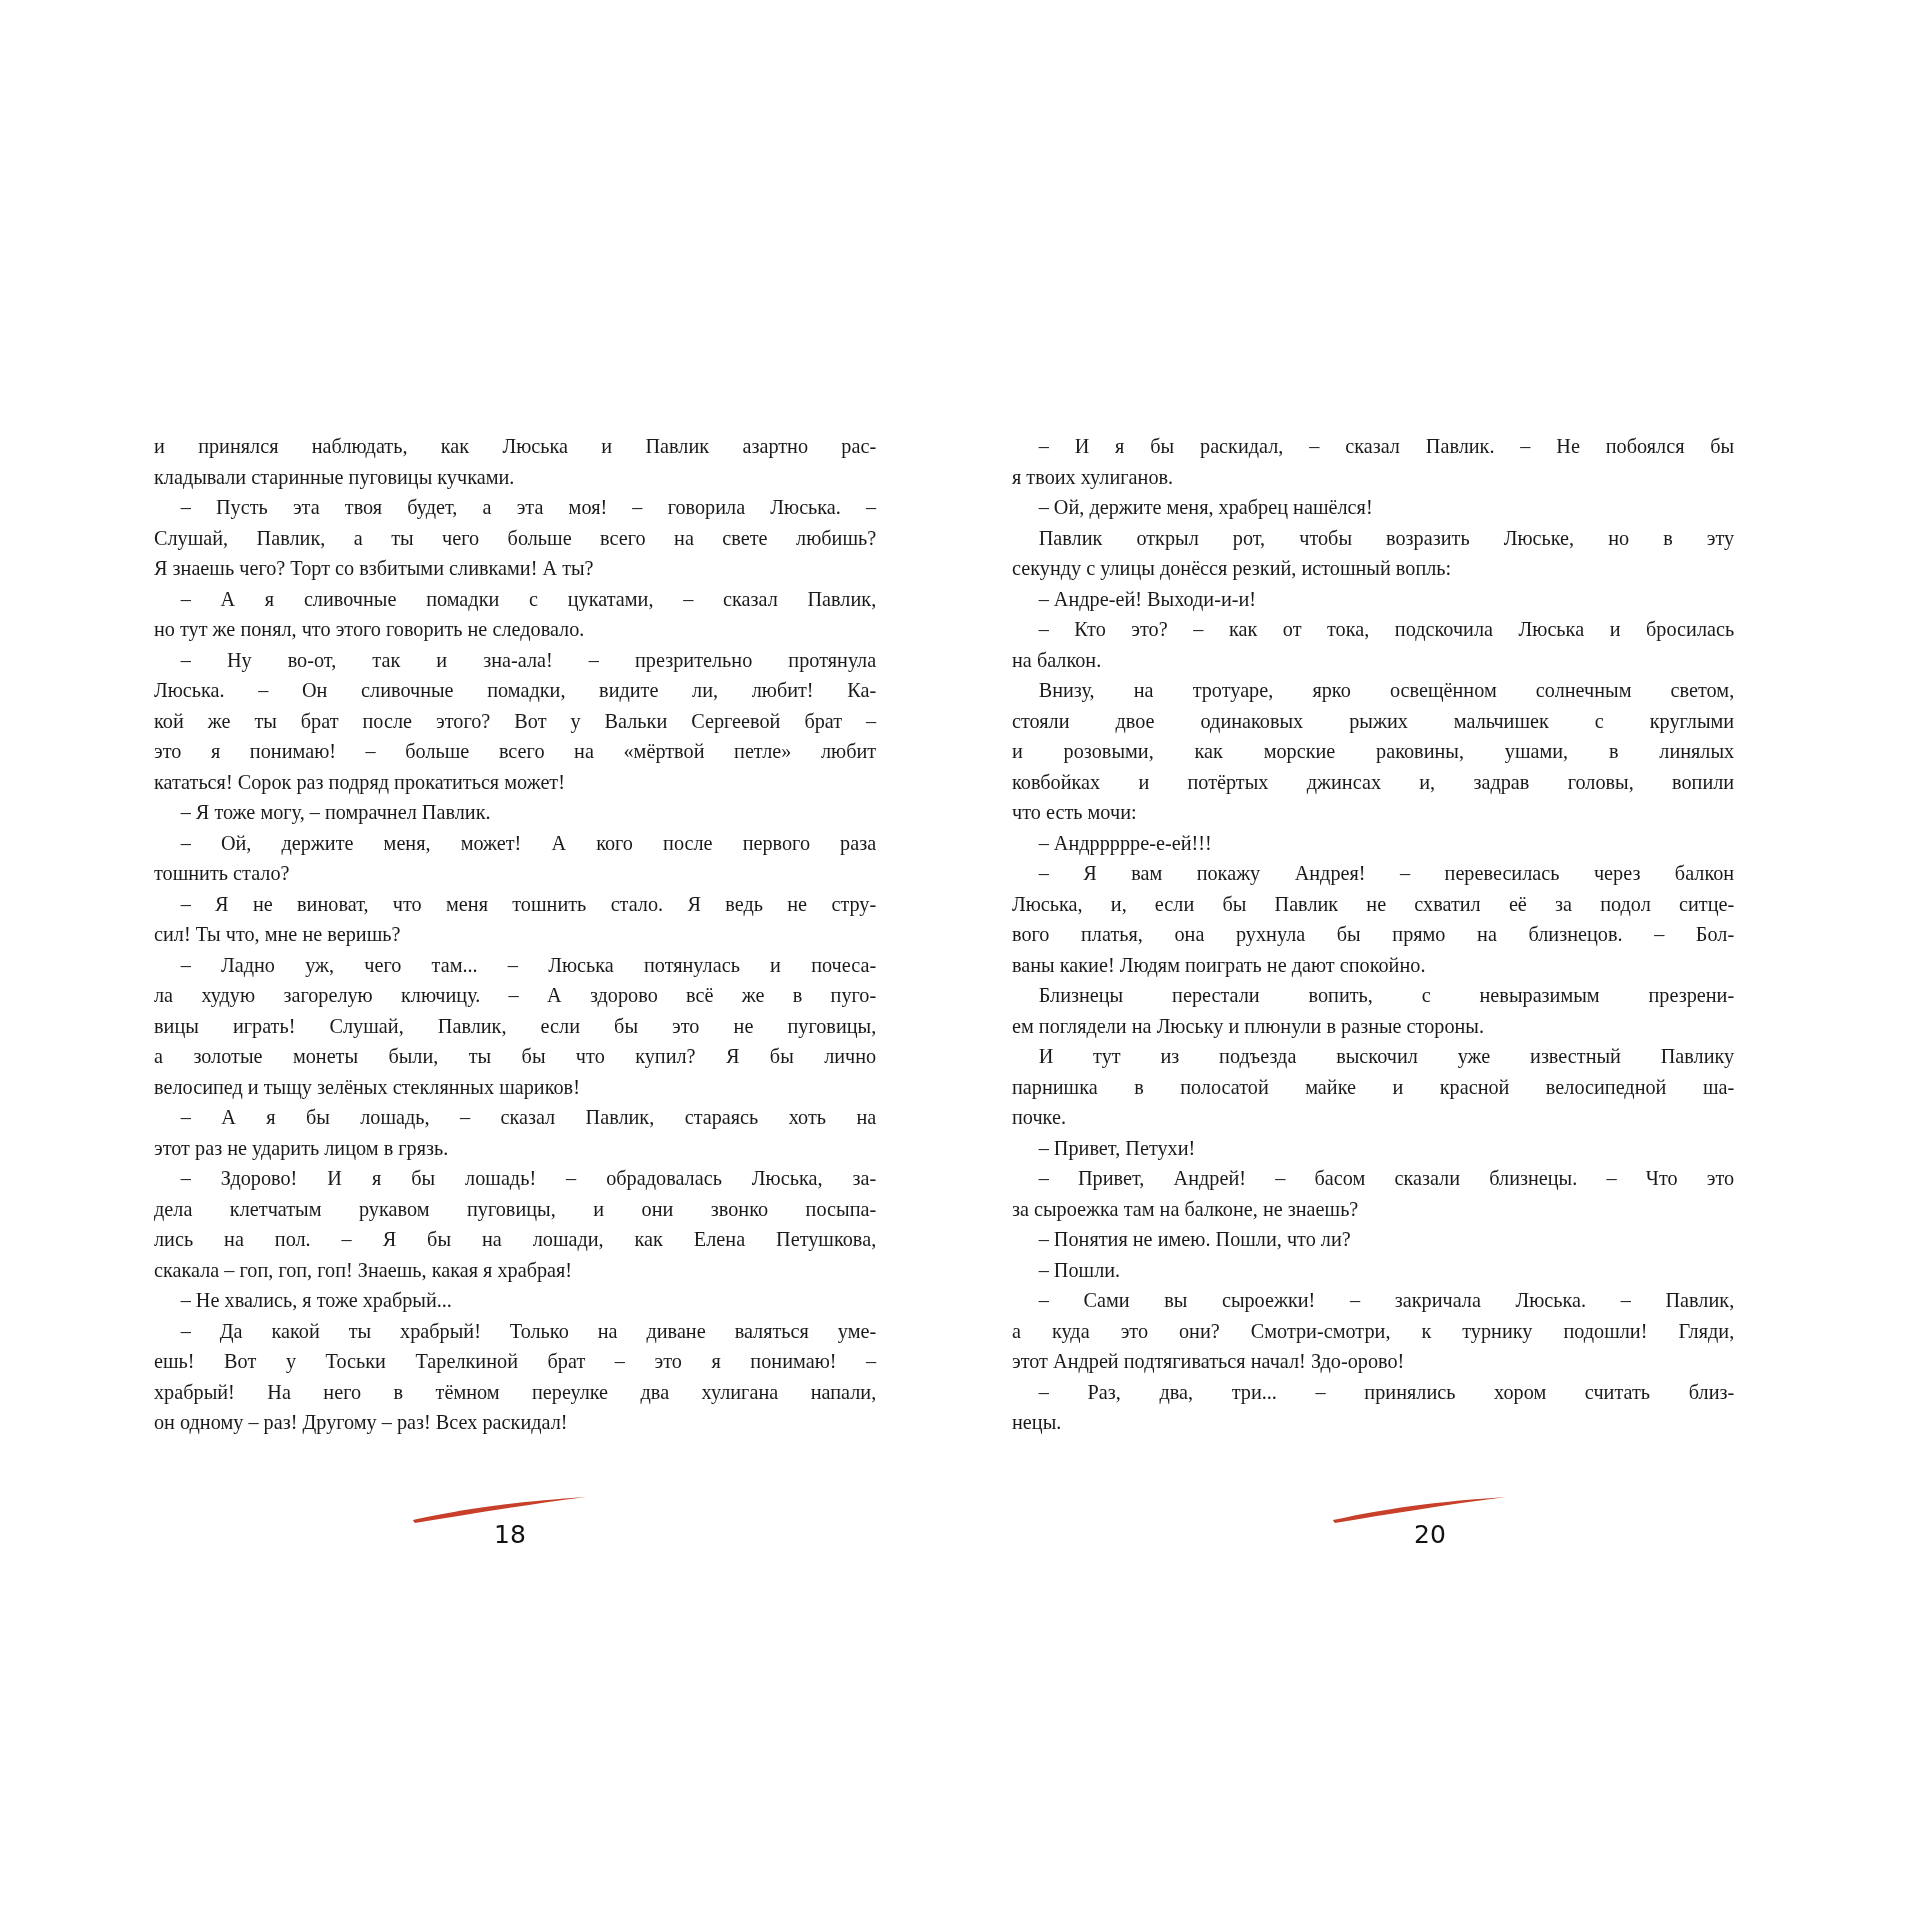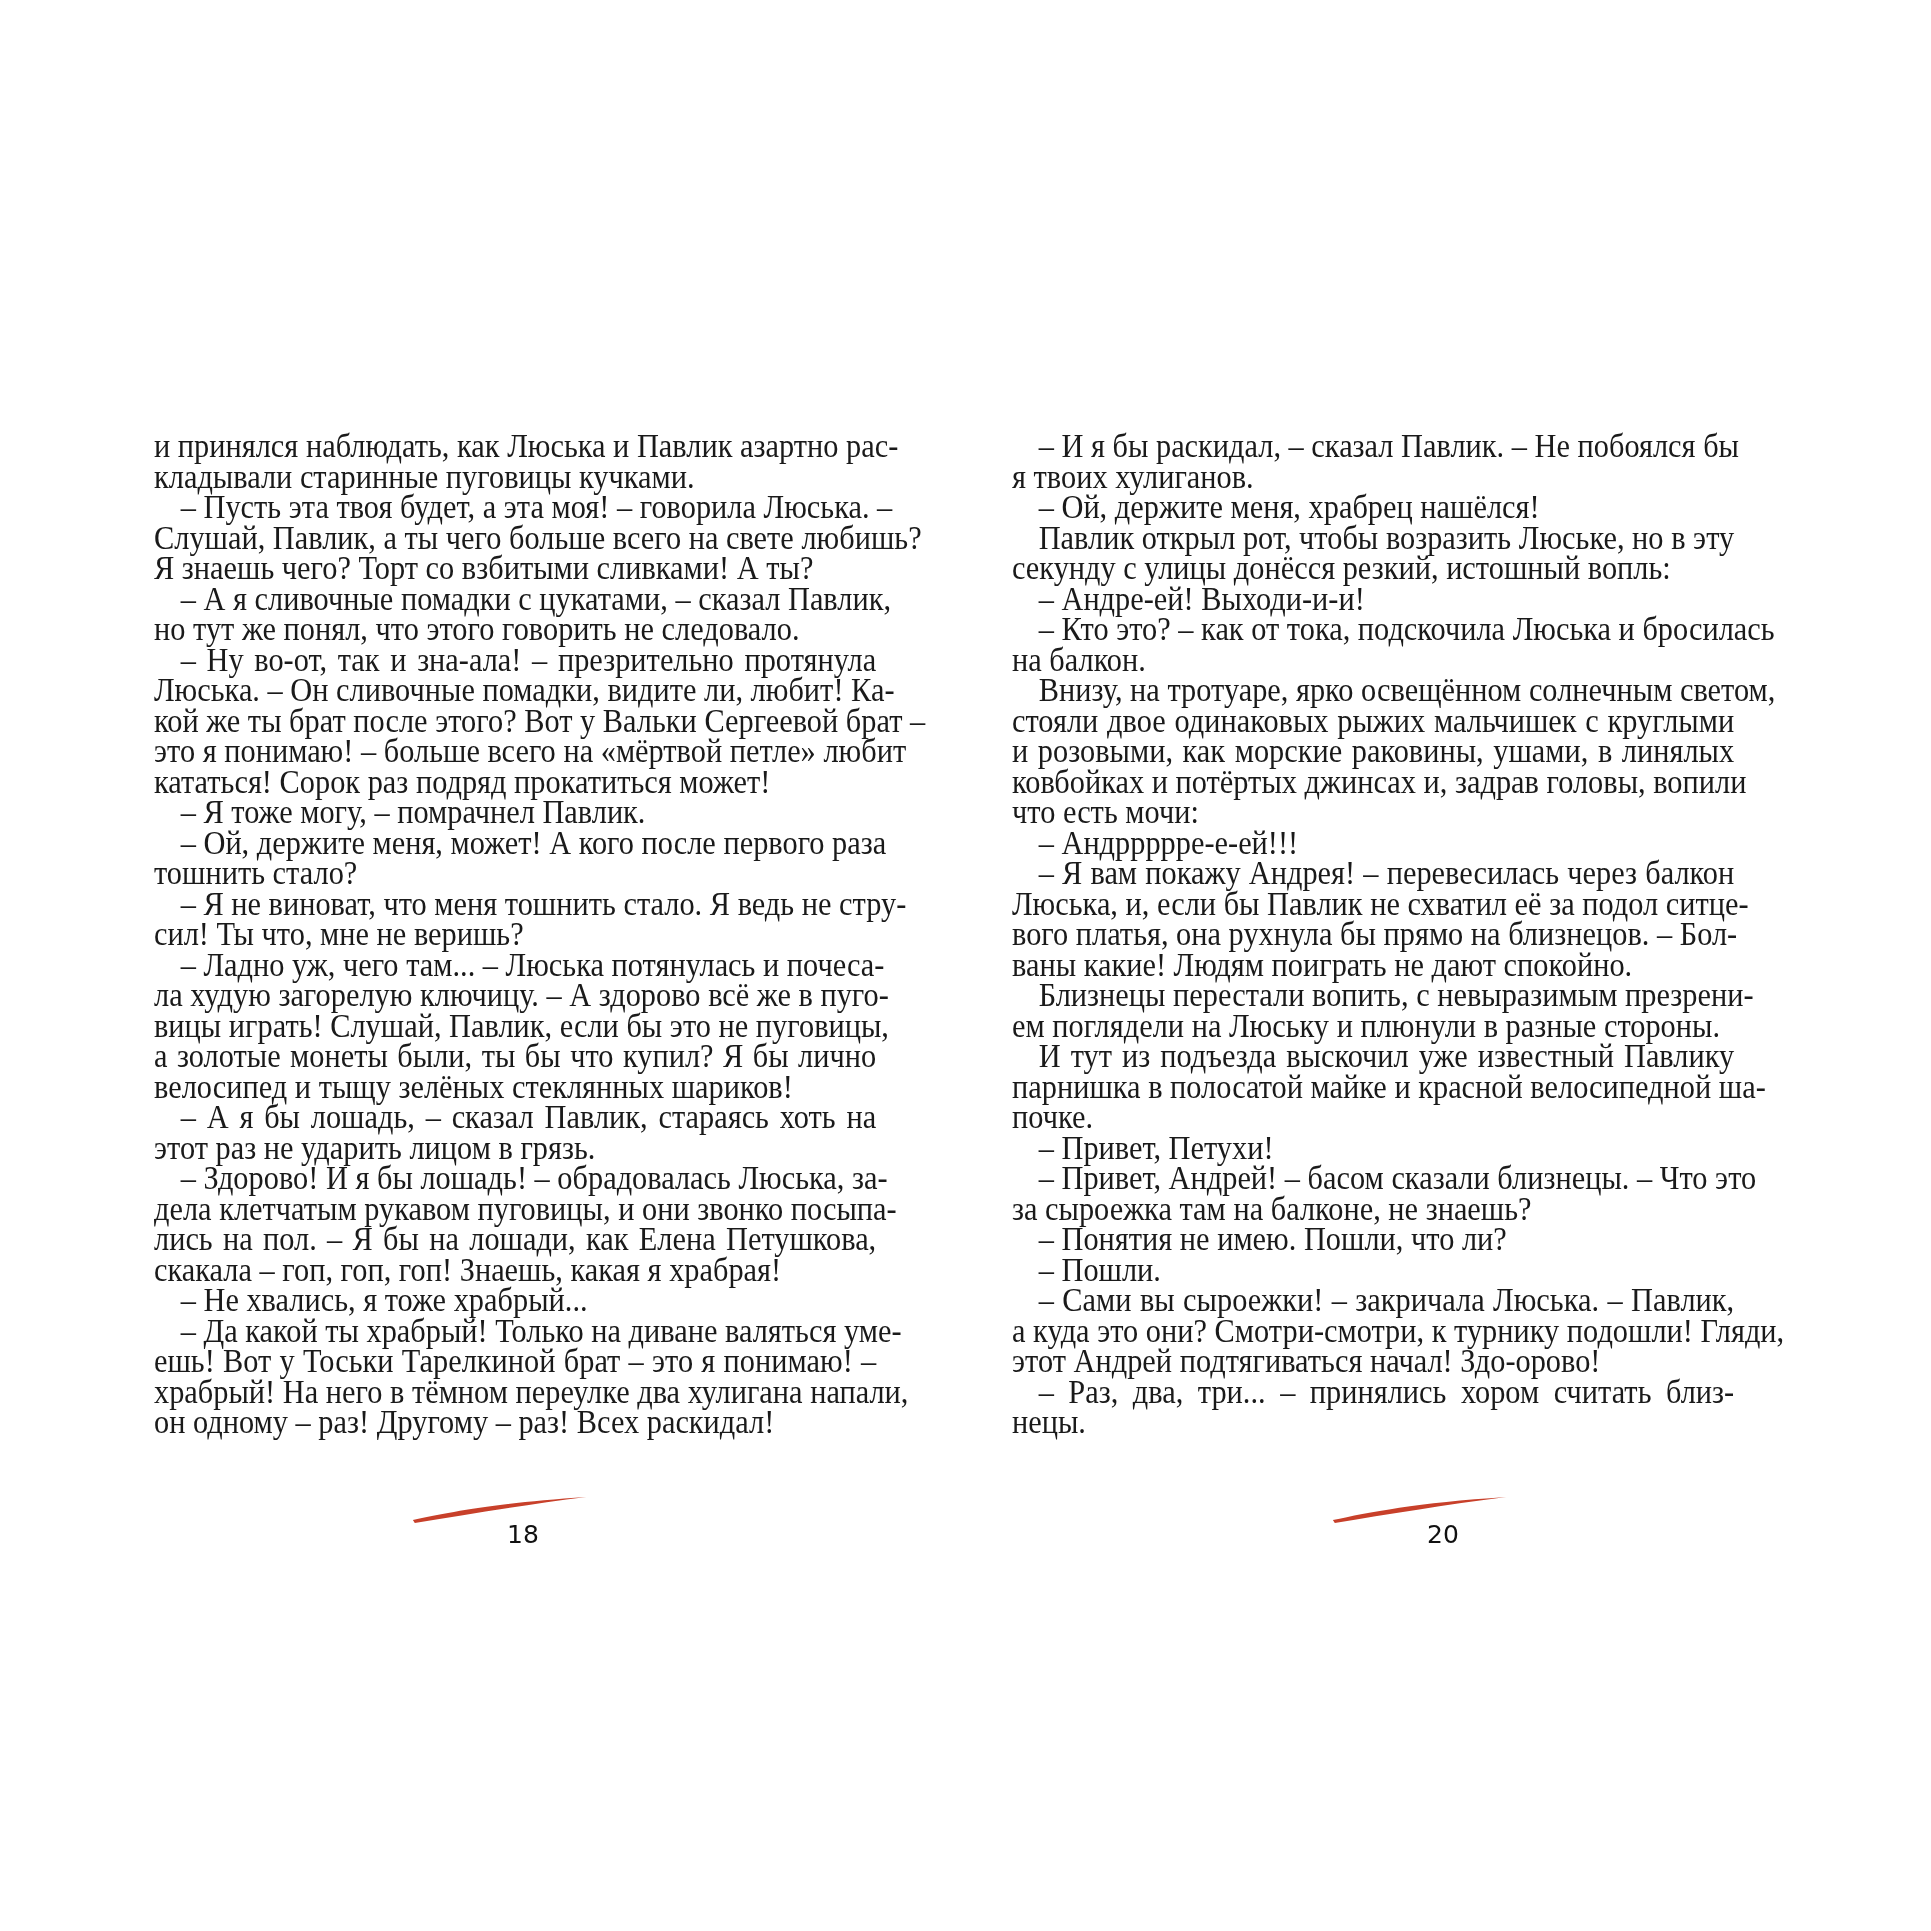--- a/index.html
+++ b/index.html
@@ -2,21 +2,21 @@
 <html><head>
 <meta charset="utf-8">
 <style>
   html, body { margin: 0; padding: 0; background: #ffffff; }
   body { width: 1931px; height: 1931px; position: relative; overflow: hidden; }
   .page {
     position: absolute;
     top: 431px;
     width: 722px;
     font-family: "Liberation Serif", "DejaVu Serif", serif;
-    font-size: 33px;
+    font-size: 22px;
     line-height: 30.5px;
     color: #1a1a1a;
     text-align: justify;
   }
   .page.left { left: 154px; }
   .page.right { left: 1012px; }
   .line {
     display: block;
     white-space: nowrap;
     text-align: justify;
@@ -33,21 +33,21 @@
     top: 1495px;
     width: 183px;
     height: 58px;
   }
   .folio.left { left: 410px; }
   .folio.right { left: 1330px; }
   .folio svg { position: absolute; left: 0; top: 0; }
   .folio .num {
     position: absolute;
     top: 25px;
-    left: 97px;
+    left: 84px;
     font-family: "DejaVu Sans", sans-serif;
     font-size: 25px;
     color: #111;
   }
 </style>
 </head>
 <body>
 
 <div class="page left" id="left-text">
     <span class="line">и принялся наблюдать, как Люська и Павлик азартно рас-</span>

